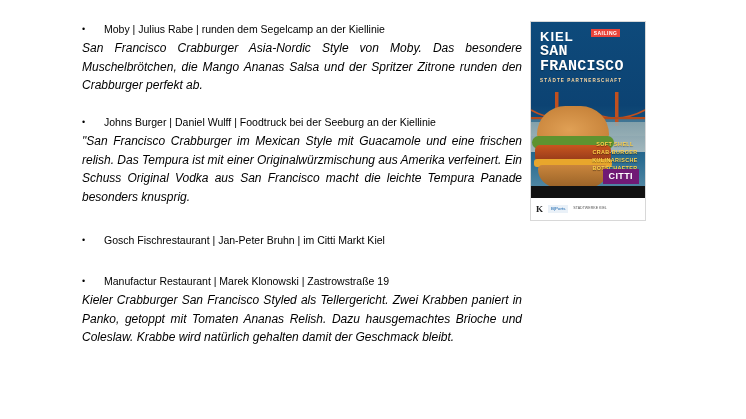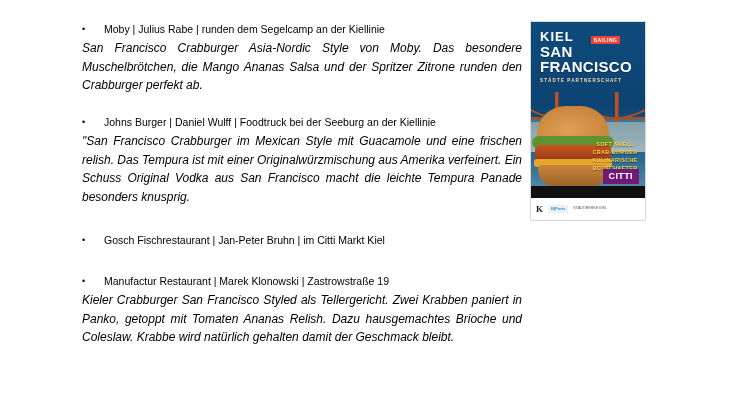--- a/index.html
+++ b/index.html
@@ -68,21 +68,21 @@
   }
   .poster .sky {
     position: absolute;
     inset: 0;
     background: linear-gradient(#0e4a7b 0%, #0c4373 42%, #17557f 55%, #2b6d92 70%, #7fa7b8 100%);
   }
   .poster .kiel-row {
     position: absolute;
     top: 7px; left: 9px;
     display: flex;
-    align-items: flex-end;
+    align-items: flex-start;
     gap: 17px;
   }
   .poster .kiel {
     color: #fff;
     font-weight: bold;
     font-size: 13px;
     letter-spacing: 1px;
   }
   .poster .kiel-tag {
     background: #e8443a;
@@ -94,20 +94,21 @@
   }
   .poster .sf {
     position: absolute;
     top: 22px; left: 9px;
     color: #ffffff;
     font-weight: bold;
     font-size: 15px;
     line-height: 1.02;
     letter-spacing: .3px;
     text-shadow: 0 1px 1px rgba(0,0,0,.3);
+    font-family: Liberation Mono, monospace;
   }
   .poster .subtitle {
     position: absolute;
     top: 56px; left: 9px;
     color: #ffd9a0;
     font-size: 4.6px;
     letter-spacing: 1.1px;
     font-weight: bold;
   }
   

